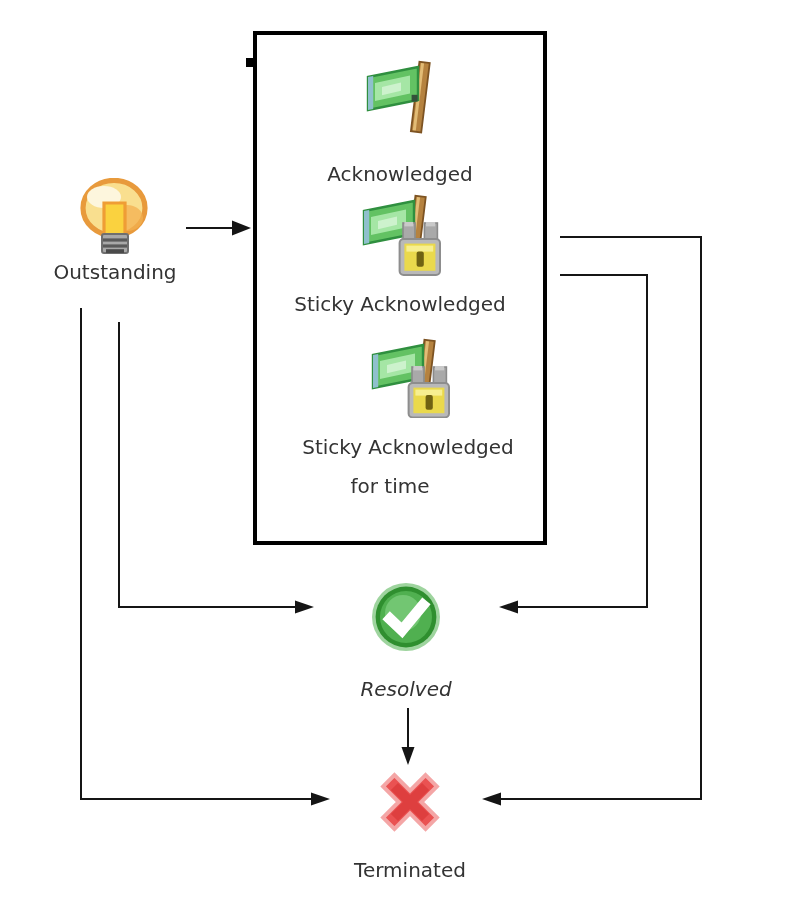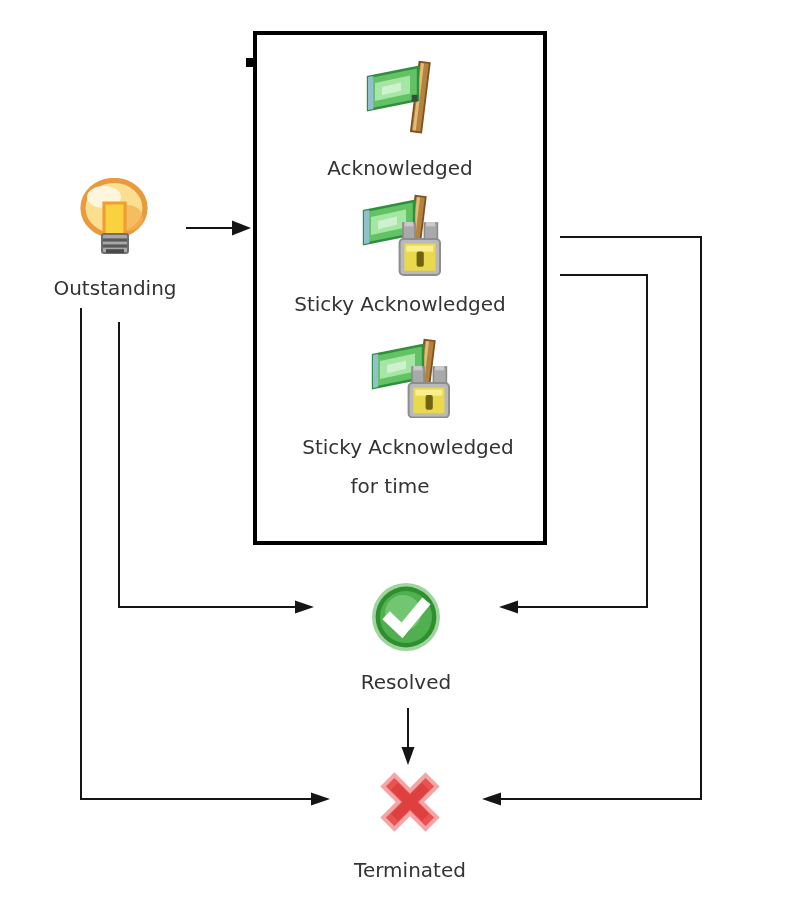--- a/index.html
+++ b/index.html
@@ -59,32 +59,32 @@
     line-height: 24px;
     color: #333333;
     white-space: nowrap;
     text-align: center;
   }
   .node .label.two-line {
     line-height: 27px;
   }
   .icon-wrap { display: block; }
   .n-outstanding { left: 39px;  top: 178px; width: 152px; }
-  .n-outstanding .label { margin-top: 16px; }
+  .n-outstanding .label { }
   .n-acknowledged { left: 300px; top: 58px; width: 200px; }
-  .n-acknowledged .label { margin-top: 16px; }
+  .n-acknowledged .label { margin-top: 22px; }
   .n-sticky { left: 264px; top: 192px; width: 272px; }
   .n-sticky .label { margin-top: 12px; }
   .n-saft { left: 264px; top: 336px; width: 272px; }
   .n-saft .icon-wrap { margin-left: 18px; }
   .n-saft .label { margin-top: 12px; }
   .n-saft .line1 { transform: translateX(8px); }
   .n-saft .line2 { transform: translateX(-10px); }
   .n-resolved { left: 326px; top: 582px; width: 160px; }
-  .n-resolved .label { margin-top: 14px; }
+  .n-resolved .label { margin-top: 21px; font-style: italic; }
   .n-terminated { left: 328px; top: 764px; width: 164px; justify-content: center; }
   .n-terminated .label { margin-top: 14px; }
 </style>
 </head>
 <body>
 
 <div class="canvas">
 
   <svg class="edges-svg" viewBox="0 0 794 910">
     <g>

